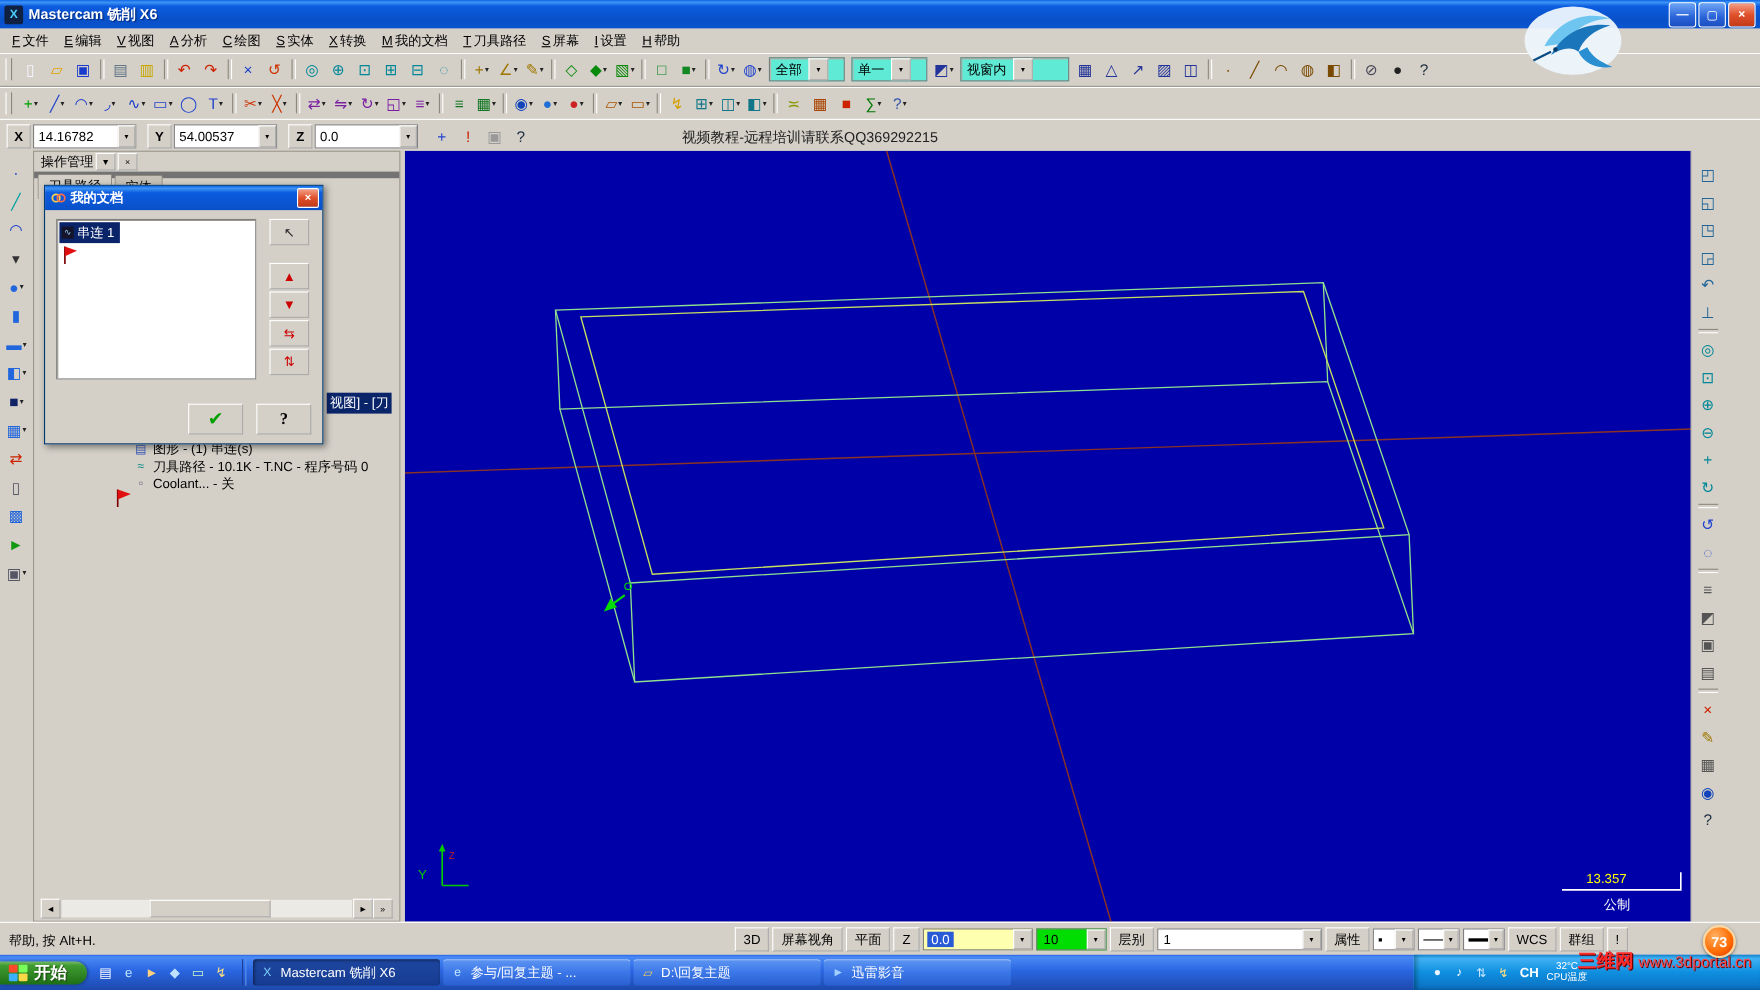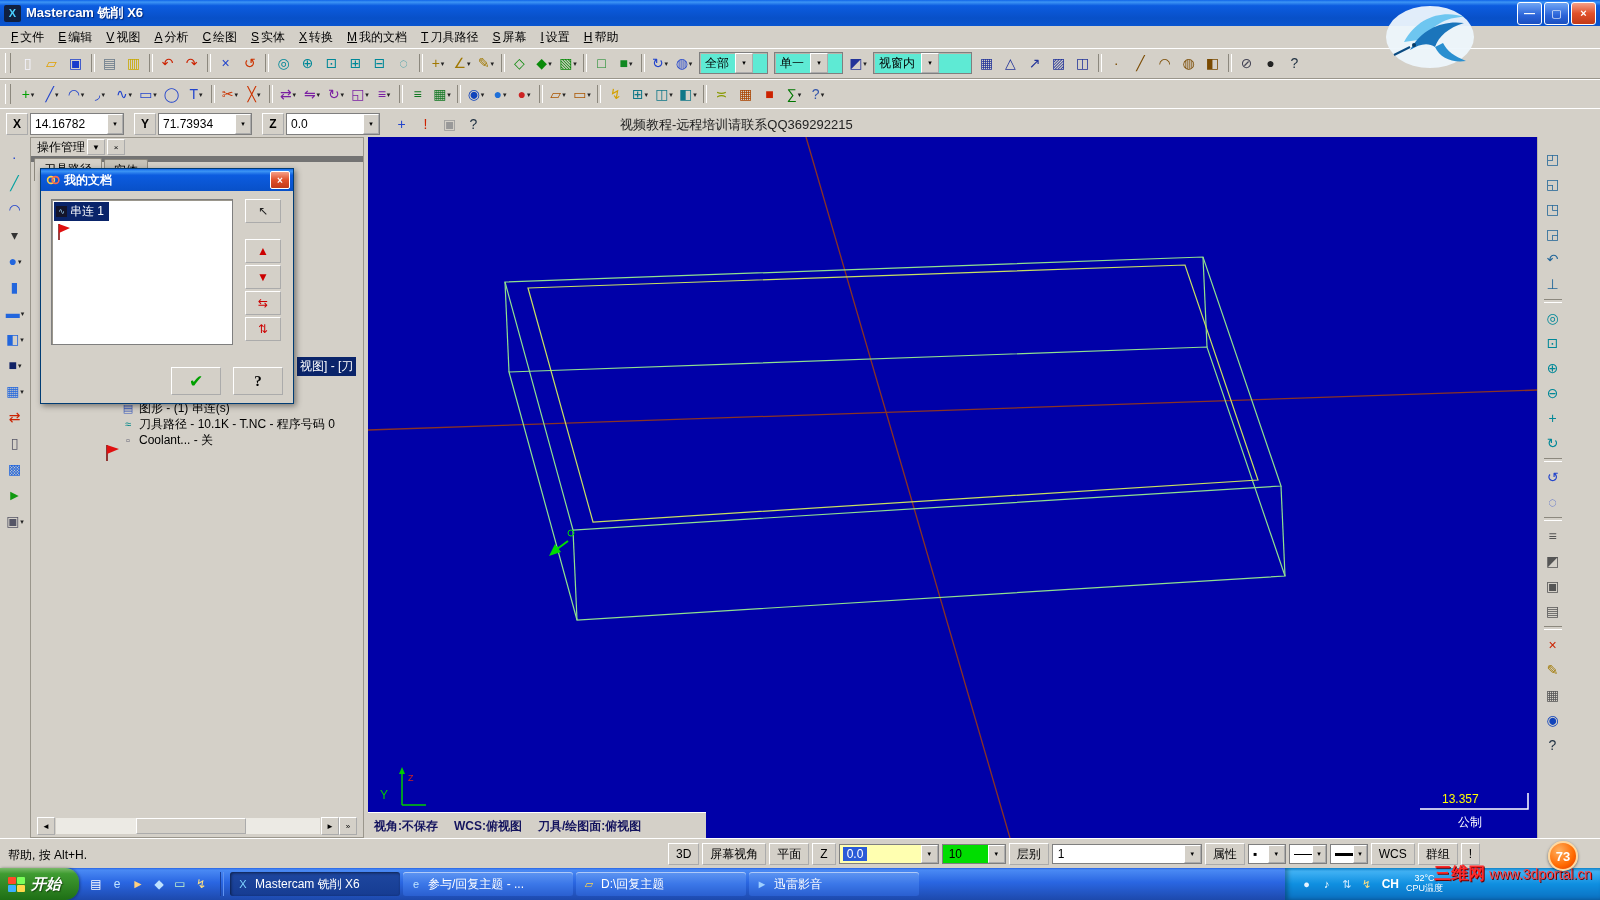--- a/index.html
+++ b/index.html
@@ -123,22 +123,22 @@
   .lvlfield{width:150px;height:20px;background:#fff;border:1px solid #7f7f7f;display:flex;
     align-items:center;padding-left:5px;box-sizing:border-box;}
   .mini{width:38px;height:20px;background:#fff;border:1px solid #7f7f7f;display:flex;
     align-items:center;padding-left:4px;box-sizing:border-box;}
   .lsample{width:24px;border-top:1px solid #000;}
   .lsample.thick{border-top-width:3px;}
 
   
   .taskbar{position:absolute;left:0;right:0;bottom:0;height:32px;display:flex;align-items:center;
     background:linear-gradient(180deg,#2763e4 0%,#4a8af4 6%,#2a66e2 45%,#1d49ac 100%);z-index:10;}
-  .start{height:32px;padding:0 18px 0 8px;display:flex;align-items:center;gap:6px;color:#fff;font-weight:bold;
-    font-style:italic;font-size:15px;border-radius:0 14px 14px 0;
+  .start{height:21px;padding:0 18px 0 8px;display:flex;align-items:center;gap:6px;color:#fff;font-weight:bold;
+    font-size:15px;border-radius:0 14px 14px 0;
     background:linear-gradient(180deg,#7aba6a 0%,#3f9c31 18%,#2f8423 60%,#1e6f15 100%);
     box-shadow:1px 0 3px rgba(0,0,0,.4);text-shadow:1px 1px 1px #1a4a10;}
   .winflag{width:17px;height:15px;display:grid;grid-template-columns:8px 8px;grid-template-rows:7px 7px;gap:1px;}
   .winflag span{border-radius:1px;}
   .ql{display:flex;align-items:center;gap:3px;padding:0 8px;}
   .qli{width:18px;height:18px;font-size:12px;display:flex;align-items:center;justify-content:center;}
   .tdiv{width:2px;height:24px;border-left:1px solid #1a3f9a;border-right:1px solid #5e92f0;margin:0 2px;}
   .tasks{display:flex;gap:3px;margin-left:4px;}
   .task{width:158px;height:24px;border-radius:3px;display:flex;align-items:center;gap:5px;padding:0 6px;
     color:#fff;white-space:nowrap;overflow:hidden;
@@ -532,21 +532,21 @@
   </div>
 
   <div class="coordbar">
     <span class="clabel">X</span>
     <span class="cfield">
         <span>14.16782</span>
         <span class="cdd2">▾</span>
       </span>
     <span class="clabel">Y</span>
     <span class="cfield">
-        <span>71.73934</span>
+        <span>54.00537</span>
         <span class="cdd2">▾</span>
       </span>
     <span class="clabel">Z</span>
     <span class="cfield">
         <span>0.0</span>
         <span class="cdd2">▾</span>
       </span>
     <span class="icons">
 
     <span class="tbi" style="color: rgb(34, 68, 204);">
@@ -701,25 +701,20 @@
       <text x="12" y="662" fill="#00CC00" font-size="12">Y</text>
       <text x="40" y="644" fill="#CC2222" font-size="9">Z</text>
     </g>
     <g>
       <polyline points="1052,672 1160,672 1160,656" stroke="#ffffff" fill="none" stroke-width="1.5"></polyline>
       <text x="1074" y="666" fill="#FFFF00" font-size="12">13.357</text>
       <text x="1090" y="689" fill="#ffffff" font-size="12">公制</text>
     </g>
   </svg>
 
-  <div class="vstatus">
-    <span>视角:不保存</span>
-    <span>WCS:俯视图</span>
-    <span>刀具/绘图面:俯视图</span>
-  </div>
 
   <div class="rstrip">
     <div class="rcol">
 
     <span class="tbi" style="color: rgb(34, 102, 153);">
           <span class="g">◰</span>
           <span class="dd"></span>
         </span>
         <span class="tbi" style="color: rgb(34, 102, 153);">
           <span class="g">◱</span>

